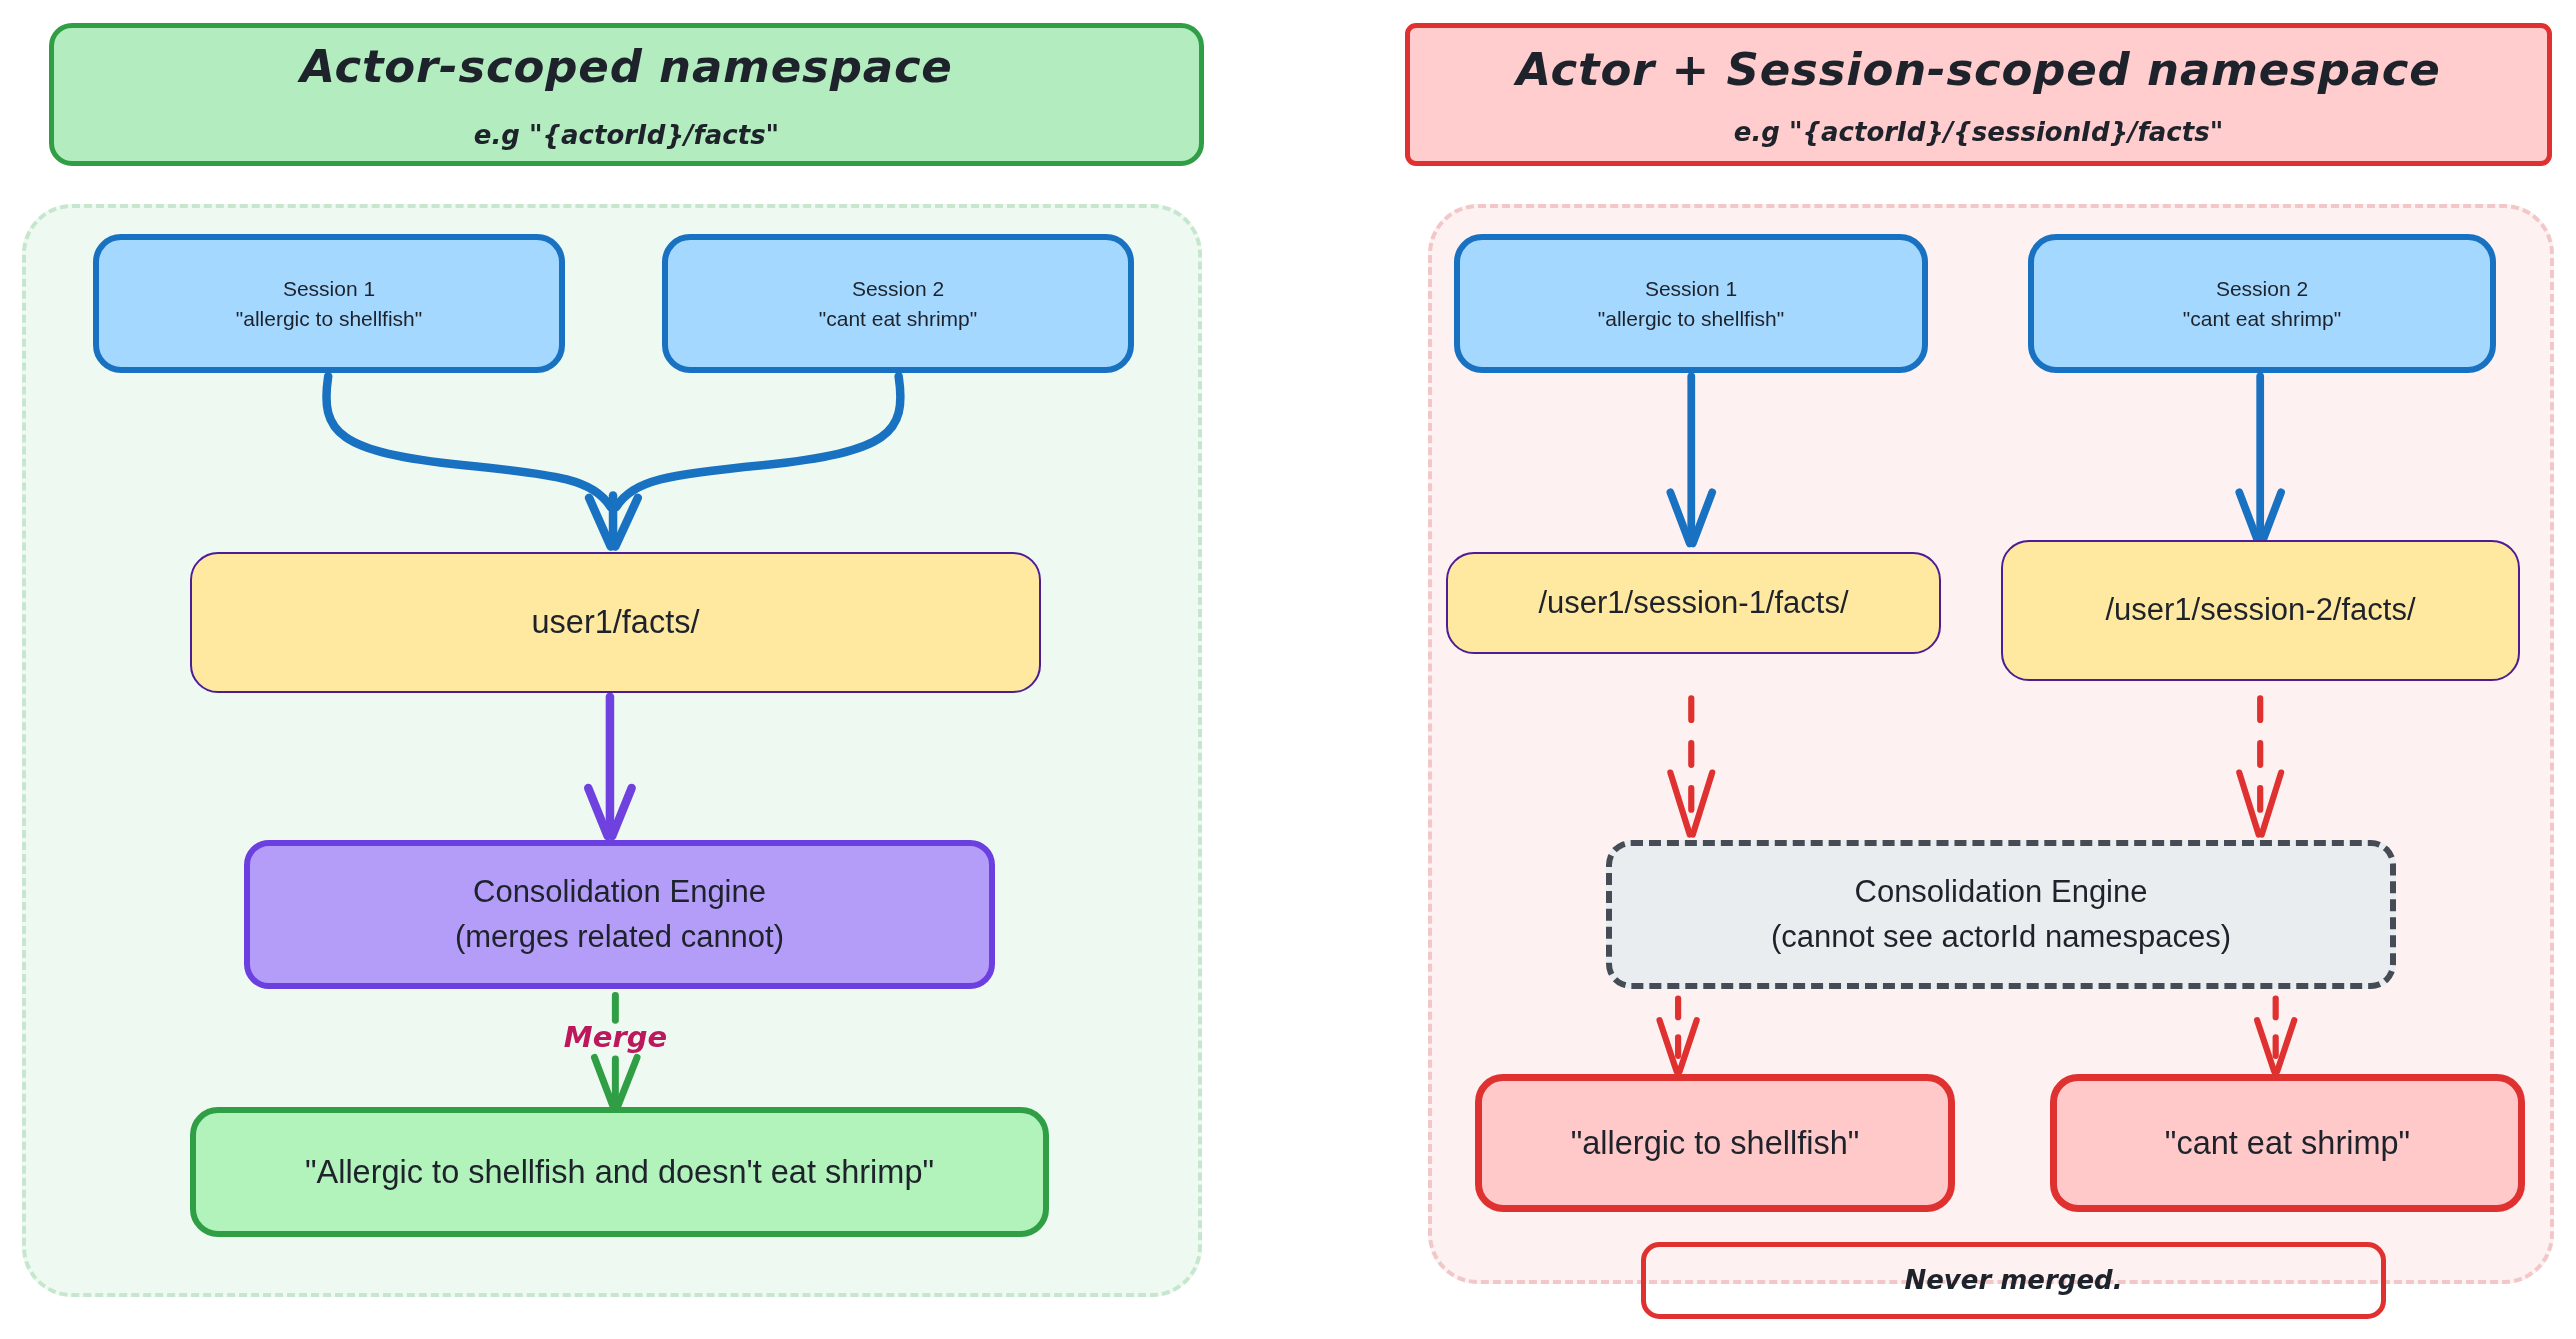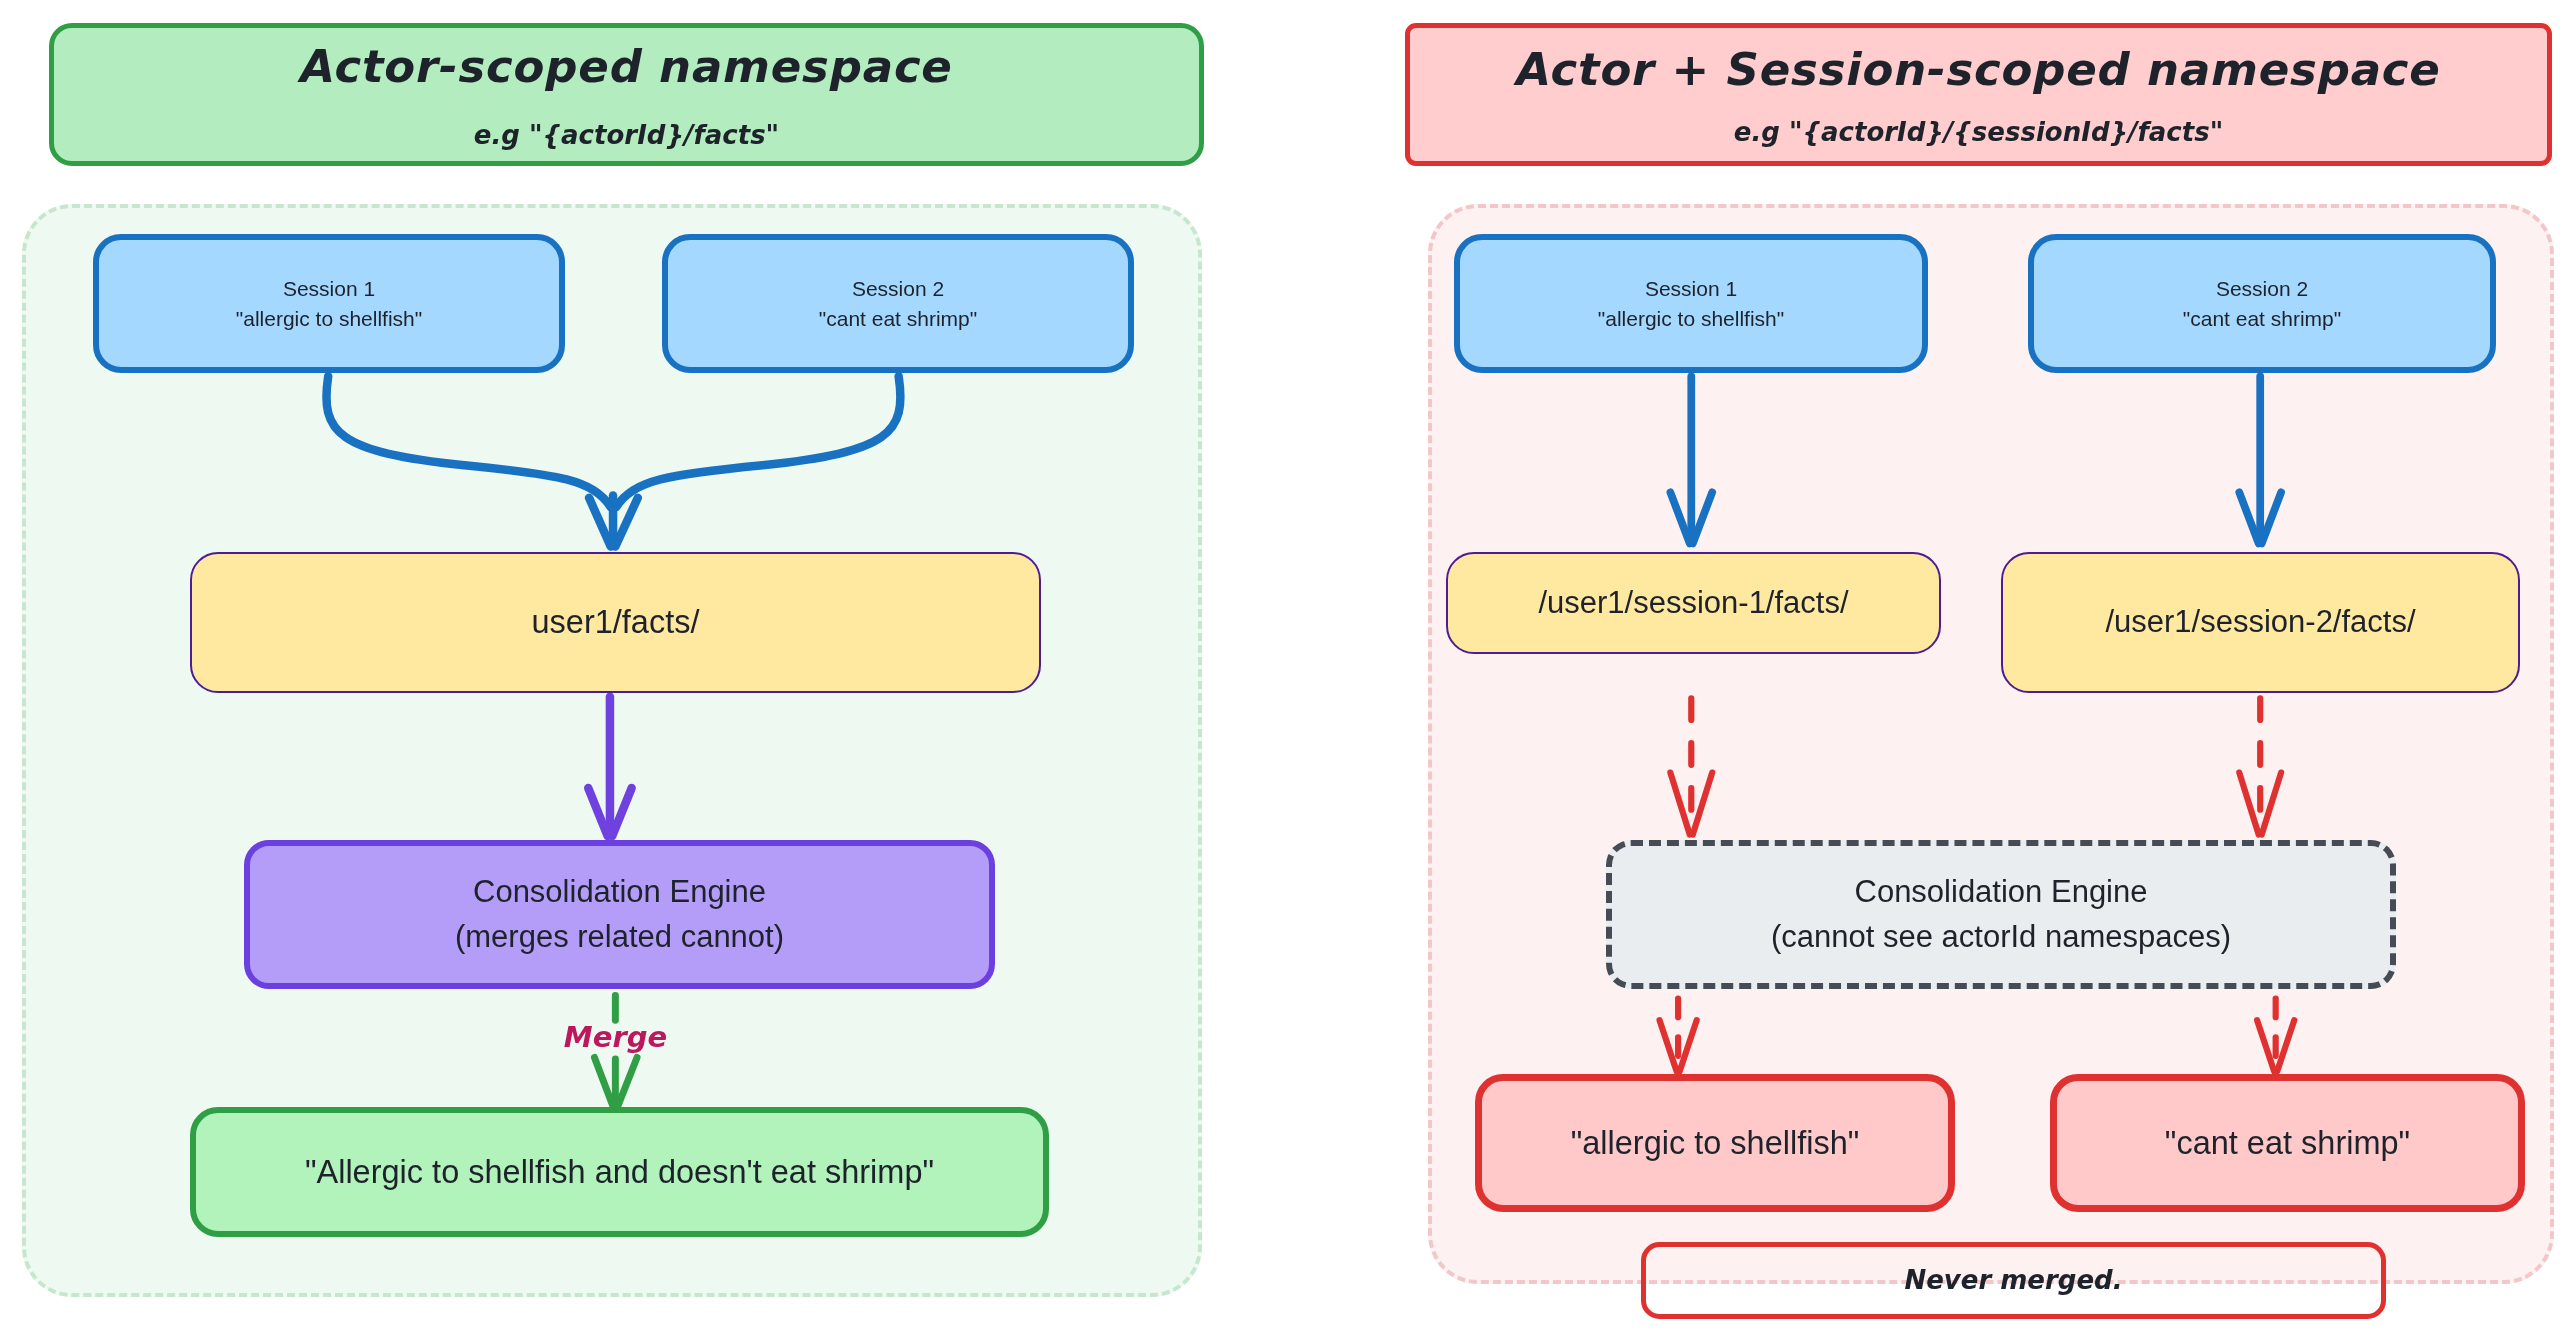--- a/index.html
+++ b/index.html
@@ -54,21 +54,21 @@
   .result-left{left:190px;top:1107px;width:859px;height:130px;}
   .merge-label{
     left:538px;top:1020px;width:155px;text-align:center;
     color:#be185d;font-size:29px;
   }
 
   
   .sess1-right{left:1454px;top:234px;width:474px;height:139px;}
   .sess2-right{left:2028px;top:234px;width:468px;height:139px;}
   .ns1-right{left:1446px;top:552px;width:495px;height:102px;font-size:31px;}
-  .ns2-right{left:2001px;top:552px;width:519px;height:141px;font-size:31px;}
+  .ns2-right{left:2001px;top:540px;width:519px;height:141px;font-size:31px;}
   .engine-right{left:1606px;top:840px;width:790px;height:149px;}
   .result1-right{left:1475px;top:1074px;width:480px;height:138px;}
   .result2-right{left:2050px;top:1074px;width:475px;height:138px;}
   .never-box{left:1641px;top:1242px;width:745px;height:77px;}
 
   .arrows{position:absolute;left:0;top:0;width:2576px;height:1340px;pointer-events:none;}
 </style>
 </head>
 <body>
 

